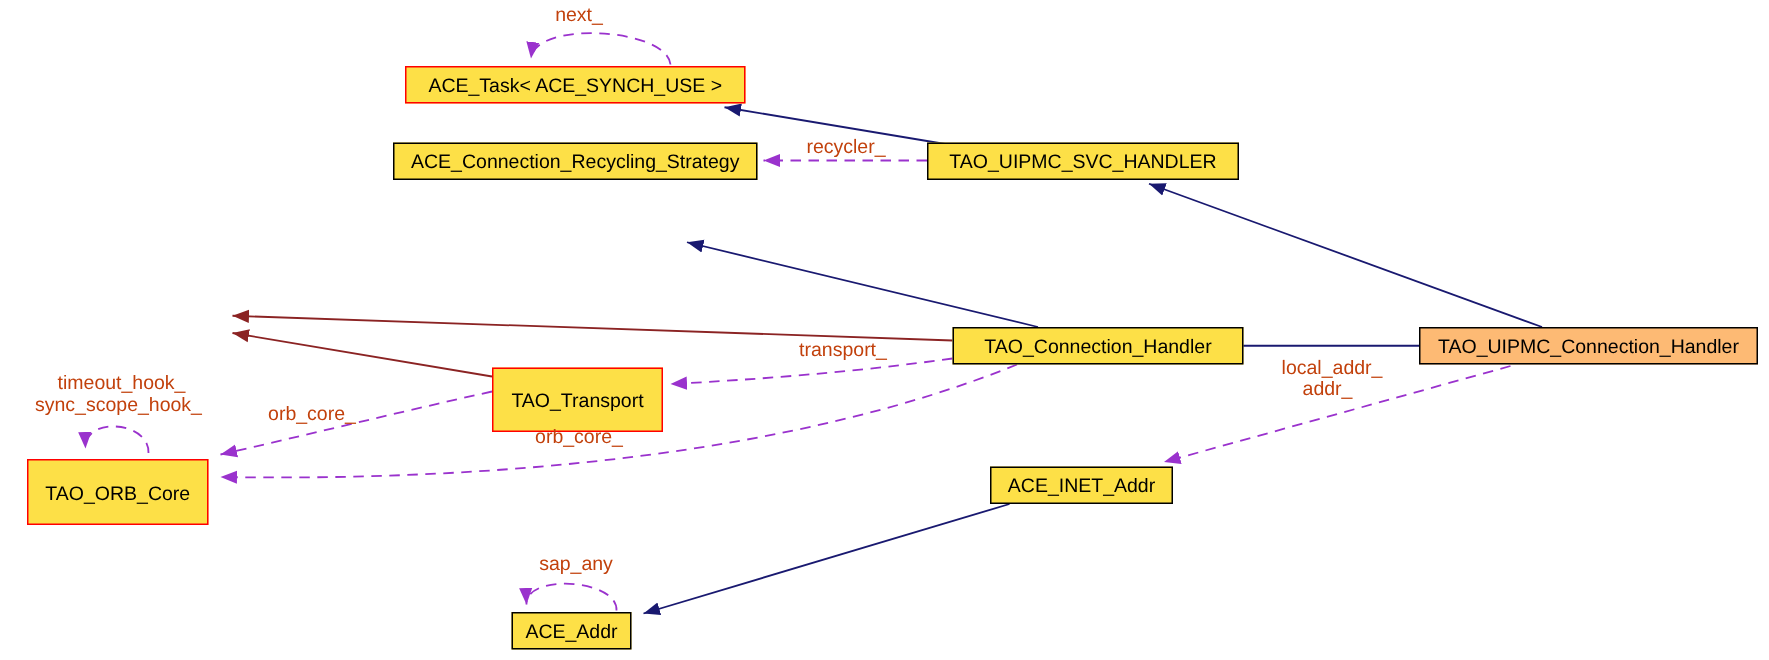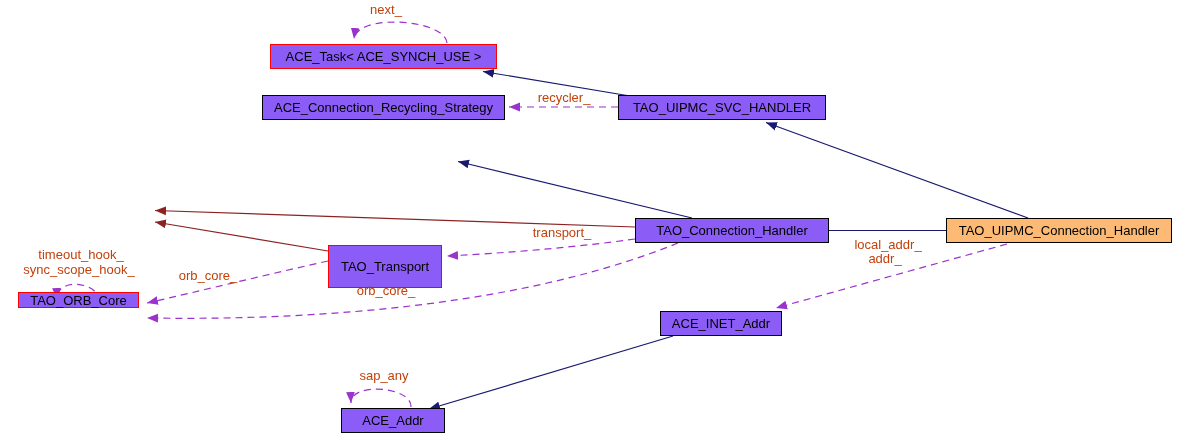--- a/index.html
+++ b/index.html
@@ -10,21 +10,21 @@
     font-family:"Liberation Sans", sans-serif;
     overflow:hidden;
   }
   #edges{position:absolute;left:0;top:0;width:1179px;height:440px;}
   .edge-blue{stroke:#191970;stroke-width:1.2;fill:none;}
   .edge-red{stroke:#8b2323;stroke-width:1.2;fill:none;}
   .edge-purple{stroke:#9a32cd;stroke-width:1.2;fill:none;stroke-dasharray:7,5;}
   .node{
     position:absolute;
     box-sizing:border-box;
-    background:#8b5cf6;
+    background:#fde047;
     border:1.2px solid #000000;
     color:#000000;
     font-size:13px;
     display:flex;align-items:center;justify-content:center;
     white-space:nowrap;
     cursor:pointer;
   }
   .node.red{border:1.4px solid #ff0000;}
   .node.current{background:#fdba74;border:1.8px solid #000000;cursor:default;}
   .elabel{
@@ -79,25 +79,25 @@
   <div class="node" style="left:262px;top:95px;width:243px;height:25px">ACE_Connection_Recycling_Strategy</div>
 
 
 
   <div class="node" style="left:635px;top:218px;width:194px;height:25px">TAO_Connection_Handler</div>
 
   <div class="node current" style="left:946px;top:218px;width:226px;height:25px">TAO_UIPMC_Connection_Handler</div>
 
   <div class="node red" style="left:328px;top:245px;width:114px;height:43px">TAO_Transport</div>
 
-  <div class="node red" style="left:18px;top:292px;width:121px;height:16px">TAO_ORB_Core</div>
+  <div class="node red" style="left:18px;top:306px;width:121px;height:44px">TAO_ORB_Core</div>
 
   <div class="node" style="left:660px;top:311px;width:122px;height:25px">ACE_INET_Addr</div>
 
-  <div class="node" style="left:341px;top:408px;width:104px;height:25px">ACE_Addr</div>
+  <div class="node" style="left:341px;top:408px;width:80px;height:25px">ACE_Addr</div>
 
   <div class="elabel" style="left:386px;top:3px">next_</div>
 
   <div class="elabel" style="left:564px;top:91px">recycler_</div>
 
   <div class="elabel" style="left:562px;top:226px">transport_</div>
 
   <div class="elabel" style="left:81px;top:248px">timeout_hook_</div>
 
   <div class="elabel" style="left:79px;top:263px">sync_scope_hook_</div>

